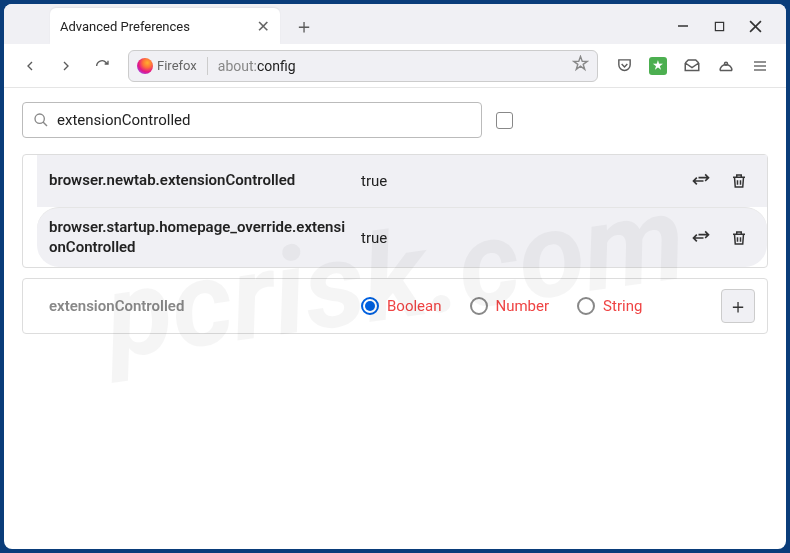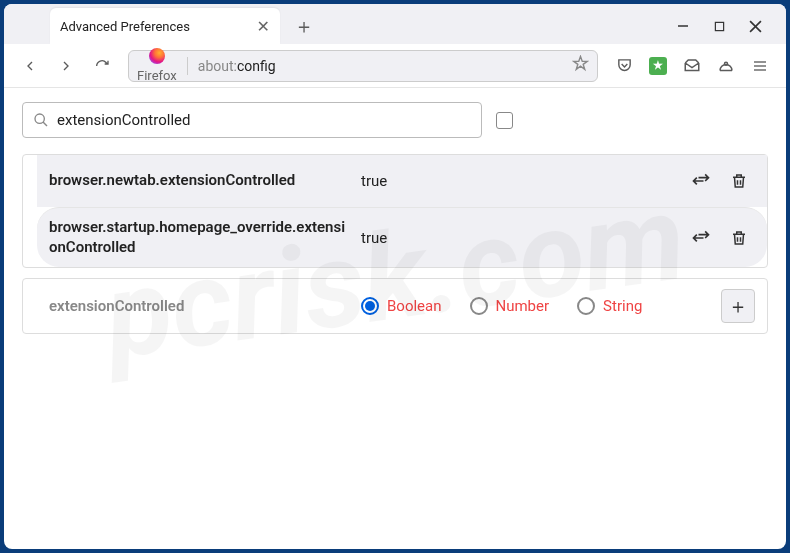--- a/index.html
+++ b/index.html
@@ -8,21 +8,21 @@
 .tabbar { display: flex; align-items: center; height: 40px; padding: 4px 8px 0 46px; gap: 4px; background: #f0f0f4; border-radius: 8px 8px 0 0; }
 .tab { display: flex; align-items: center; background: #fff; border-radius: 6px 6px 0 0; padding: 0 10px; height: 36px; min-width: 230px; gap: 8px; font-size: 13px; color: #222; box-shadow: 0 -1px 2px rgba(0,0,0,0.06); }
 .tab-close { margin-left: auto; cursor: pointer; color: #666; font-size: 16px; }
 .newtab-btn { width: 28px; height: 28px; display: flex; align-items: center; justify-content: center; cursor: pointer; color: #5b5b5b; font-size: 20px; margin-left: 6px; }
 .win-controls { margin-left: auto; display: flex; gap: 18px; padding-right: 14px; align-items: center; }
 .win-btn { width: 18px; height: 18px; display: flex; align-items: center; justify-content: center; cursor: pointer; color: #333; }
 .toolbar { display: flex; align-items: center; height: 44px; padding: 0 10px; gap: 4px; border-bottom: 1px solid #e5e5e5; }
 .nav-btn { width: 32px; height: 32px; display: flex; align-items: center; justify-content: center; cursor: pointer; border-radius: 4px; color: #5b5b5b; }
 .nav-btn svg { width: 16px; height: 16px; }
 .urlbar { flex: 1; display: flex; align-items: center; height: 32px; border: 1px solid #ccc; border-radius: 6px; background: #f0f0f4; margin: 0 6px; padding: 0 8px; gap: 6px; }
-.urlbar .identity { display: flex; align-items: center; gap: 4px; font-size: 13px; color: #666; flex-direction: column; }
+.urlbar .identity { display: flex; align-items: center; gap: 4px; font-size: 13px; color: #666; }
 .ff-icon { width: 16px; height: 16px; border-radius: 50%; background: radial-gradient(circle at 65% 30%, #ffb02e 0%, #ff7139 30%, #e31587 60%, #9059ff 90%); }
 .urlbar .sep { width: 1px; height: 18px; background: #ccc; margin: 0 4px; }
 .urlbar .addr { font-size: 14px; color: #888; flex: 1; }
 .urlbar .addr .dark { color: #222; }
 .urlbar .star { color: #888; cursor: pointer; }
 .tool-icons { display: flex; gap: 2px; align-items: center; }
 .tool-icon { width: 32px; height: 32px; display: flex; align-items: center; justify-content: center; cursor: pointer; color: #5b5b5b; border-radius: 4px; }
 .ext-icon { width: 18px; height: 18px; background: #4caf50; border-radius: 3px; display: flex; align-items: center; justify-content: center; color: #fff; font-size: 11px; font-weight: bold; }
 .content { flex: 1; padding: 14px 18px; overflow: auto; }
 .search-row { display: flex; align-items: center; gap: 14px; margin-bottom: 16px; }

